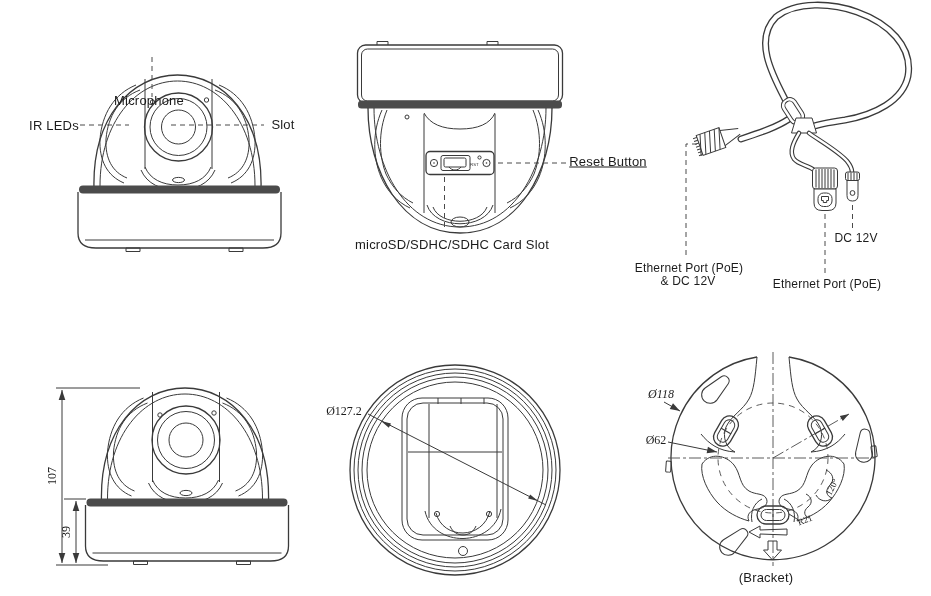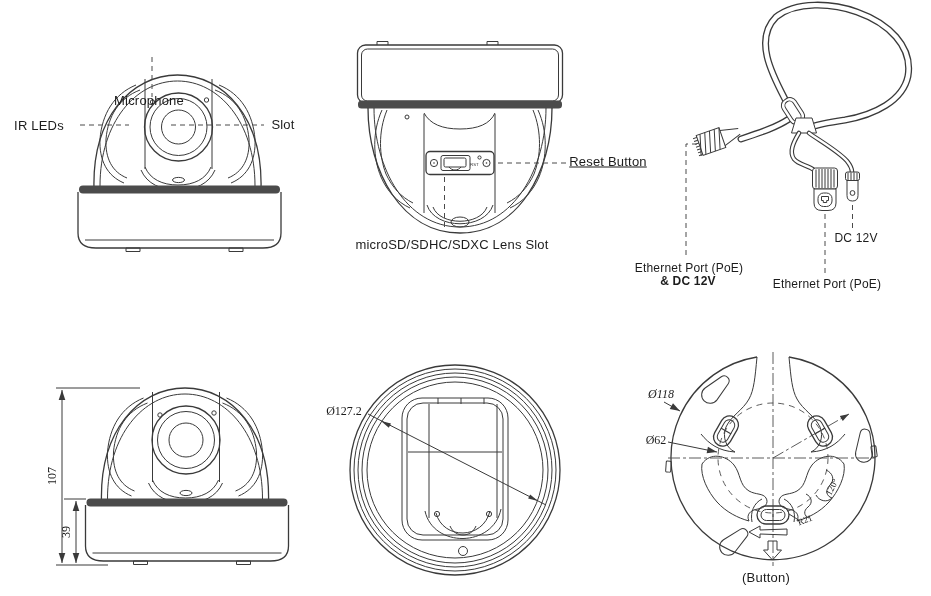--- a/index.html
+++ b/index.html
@@ -239,35 +239,35 @@
     <path class="s" d="M749,532 L760,526 L760,530 L787,529 L787,535 L760,534 L760,538 Z"></path>
     <path class="s" d="M768,541 h9 v9 h4.5 l-9,10 l-9,-10 h4.5 Z"></path>
 
     <line class="s" x1="664" y1="402" x2="680" y2="411" marker-end="url(#arr)"></line>
     <line class="s" x1="668" y1="442" x2="717" y2="452" marker-end="url(#arr)"></line>
     <line class="s" x1="797" y1="519" x2="789" y2="514"></line>
   </g>
 </svg>
 
 <div class="lbl" style="left:149px;top:63px;margin-top:37px;">Microphone</div>
-<div class="lbl" style="left:39px;top:125px;">IR LEDs</div>
+<div class="lbl" style="left:54px;top:125px;">IR LEDs</div>
 <div class="lbl" style="left:283px;top:124px;">Slot</div>
 
 <div class="lbl" style="left:608px;top:161px;text-decoration:underline;">Reset Button</div>
-<div class="lbl" style="left:452px;top:244px;">microSD/SDHC/SDXC Lens Slot</div>
+<div class="lbl" style="left:452px;top:244px;">microSD/SDHC/SDHC Card Slot</div>
 
 <div class="lbl small" style="left:689px;top:268px;">Ethernet Port (PoE)</div>
-<div class="lbl small" style="left:688px;top:281px;font-weight:bold;">&amp; DC 12V</div>
+<div class="lbl small" style="left:688px;top:281px;">&amp; DC 12V</div>
 <div class="lbl small" style="left:827px;top:284px;">Ethernet Port (PoE)</div>
 <div class="lbl small" style="left:856px;top:238px;">DC 12V</div>
 
 <div class="dim rot90" style="left:52px;top:476px;">107</div>
 <div class="dim rot90" style="left:66px;top:532px;">39</div>
 
 <div class="dim" style="left:344px;top:411px;">Ø127.2</div>
 
 <div class="dim" style="left:661px;top:394px;font-style:italic;">Ø118</div>
 <div class="dim" style="left:656px;top:440px;">Ø62</div>
 <div class="dim sm" style="left:805px;top:520px;transform:translate(-50%,-50%) rotate(-20deg);">R21</div>
 <div class="dim sm" style="left:832px;top:487px;transform:translate(-50%,-50%) rotate(-63deg);">120°</div>
-<div class="lbl" style="left:766px;top:577px;">(Button)</div>
+<div class="lbl" style="left:766px;top:577px;">(Bracket)</div>
 
 </div>
 
 </body></html>

